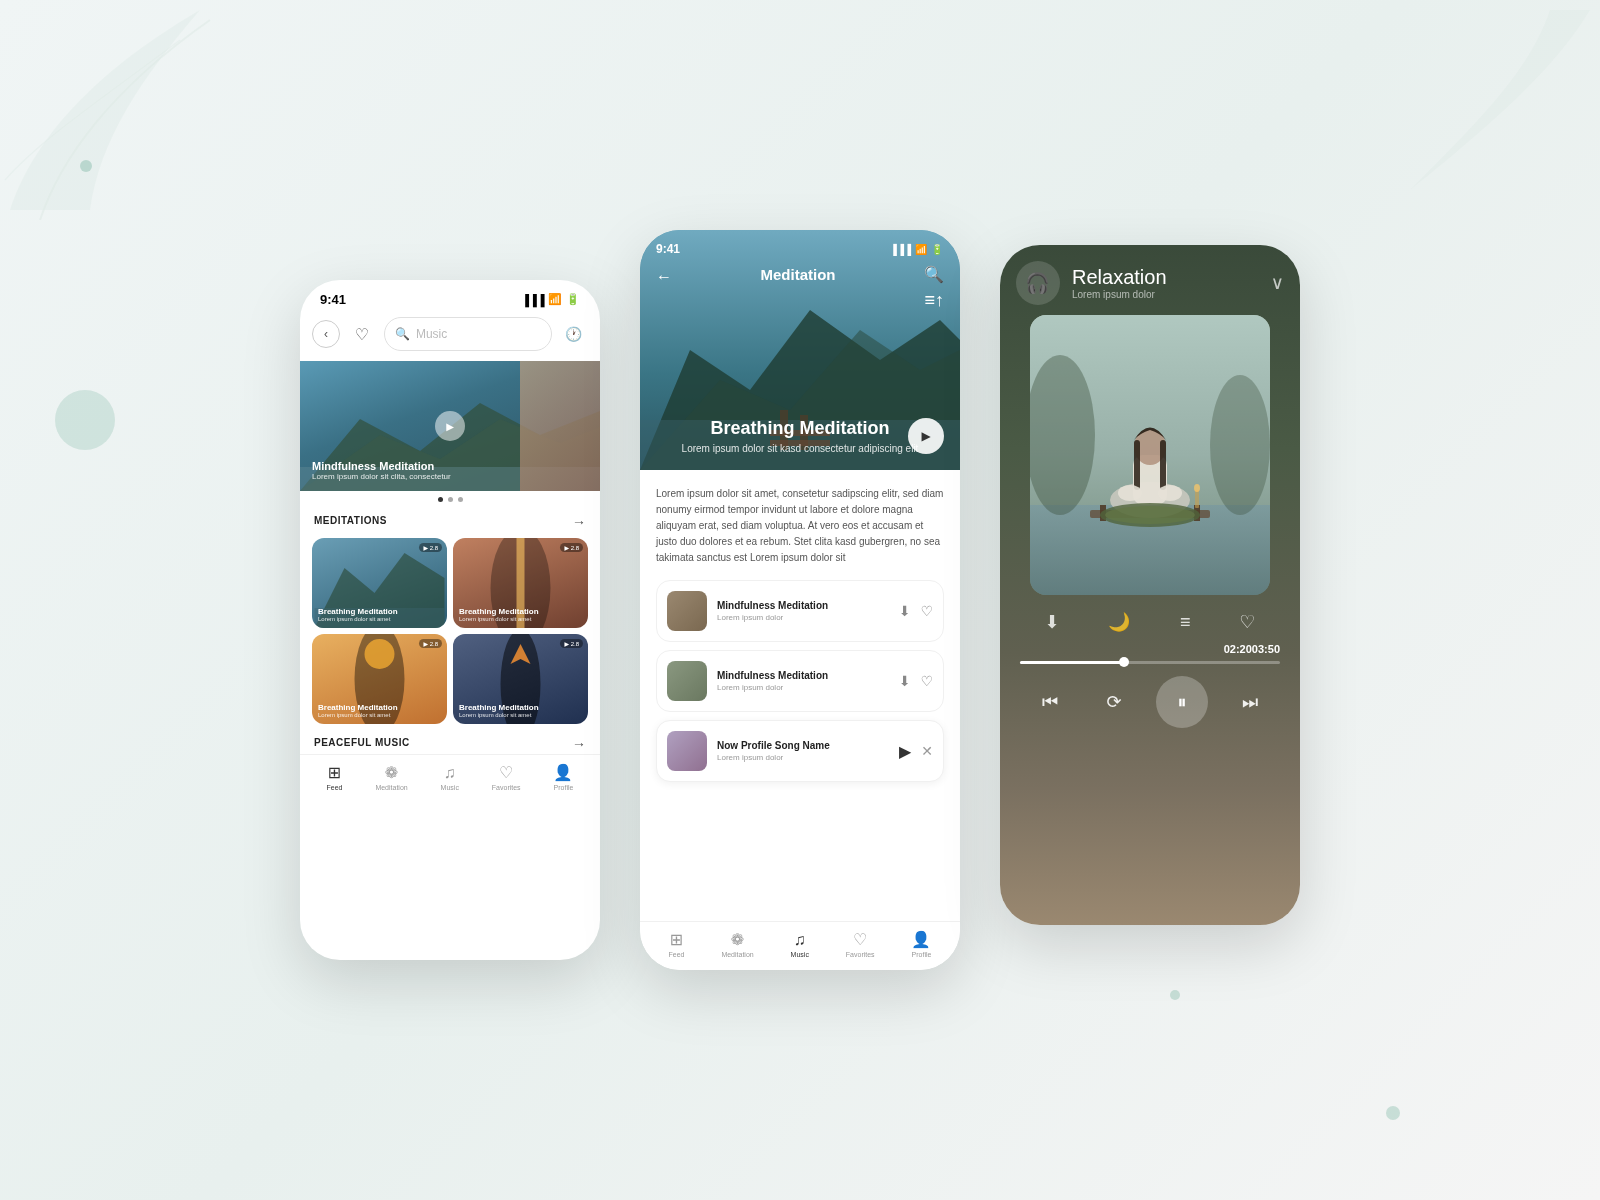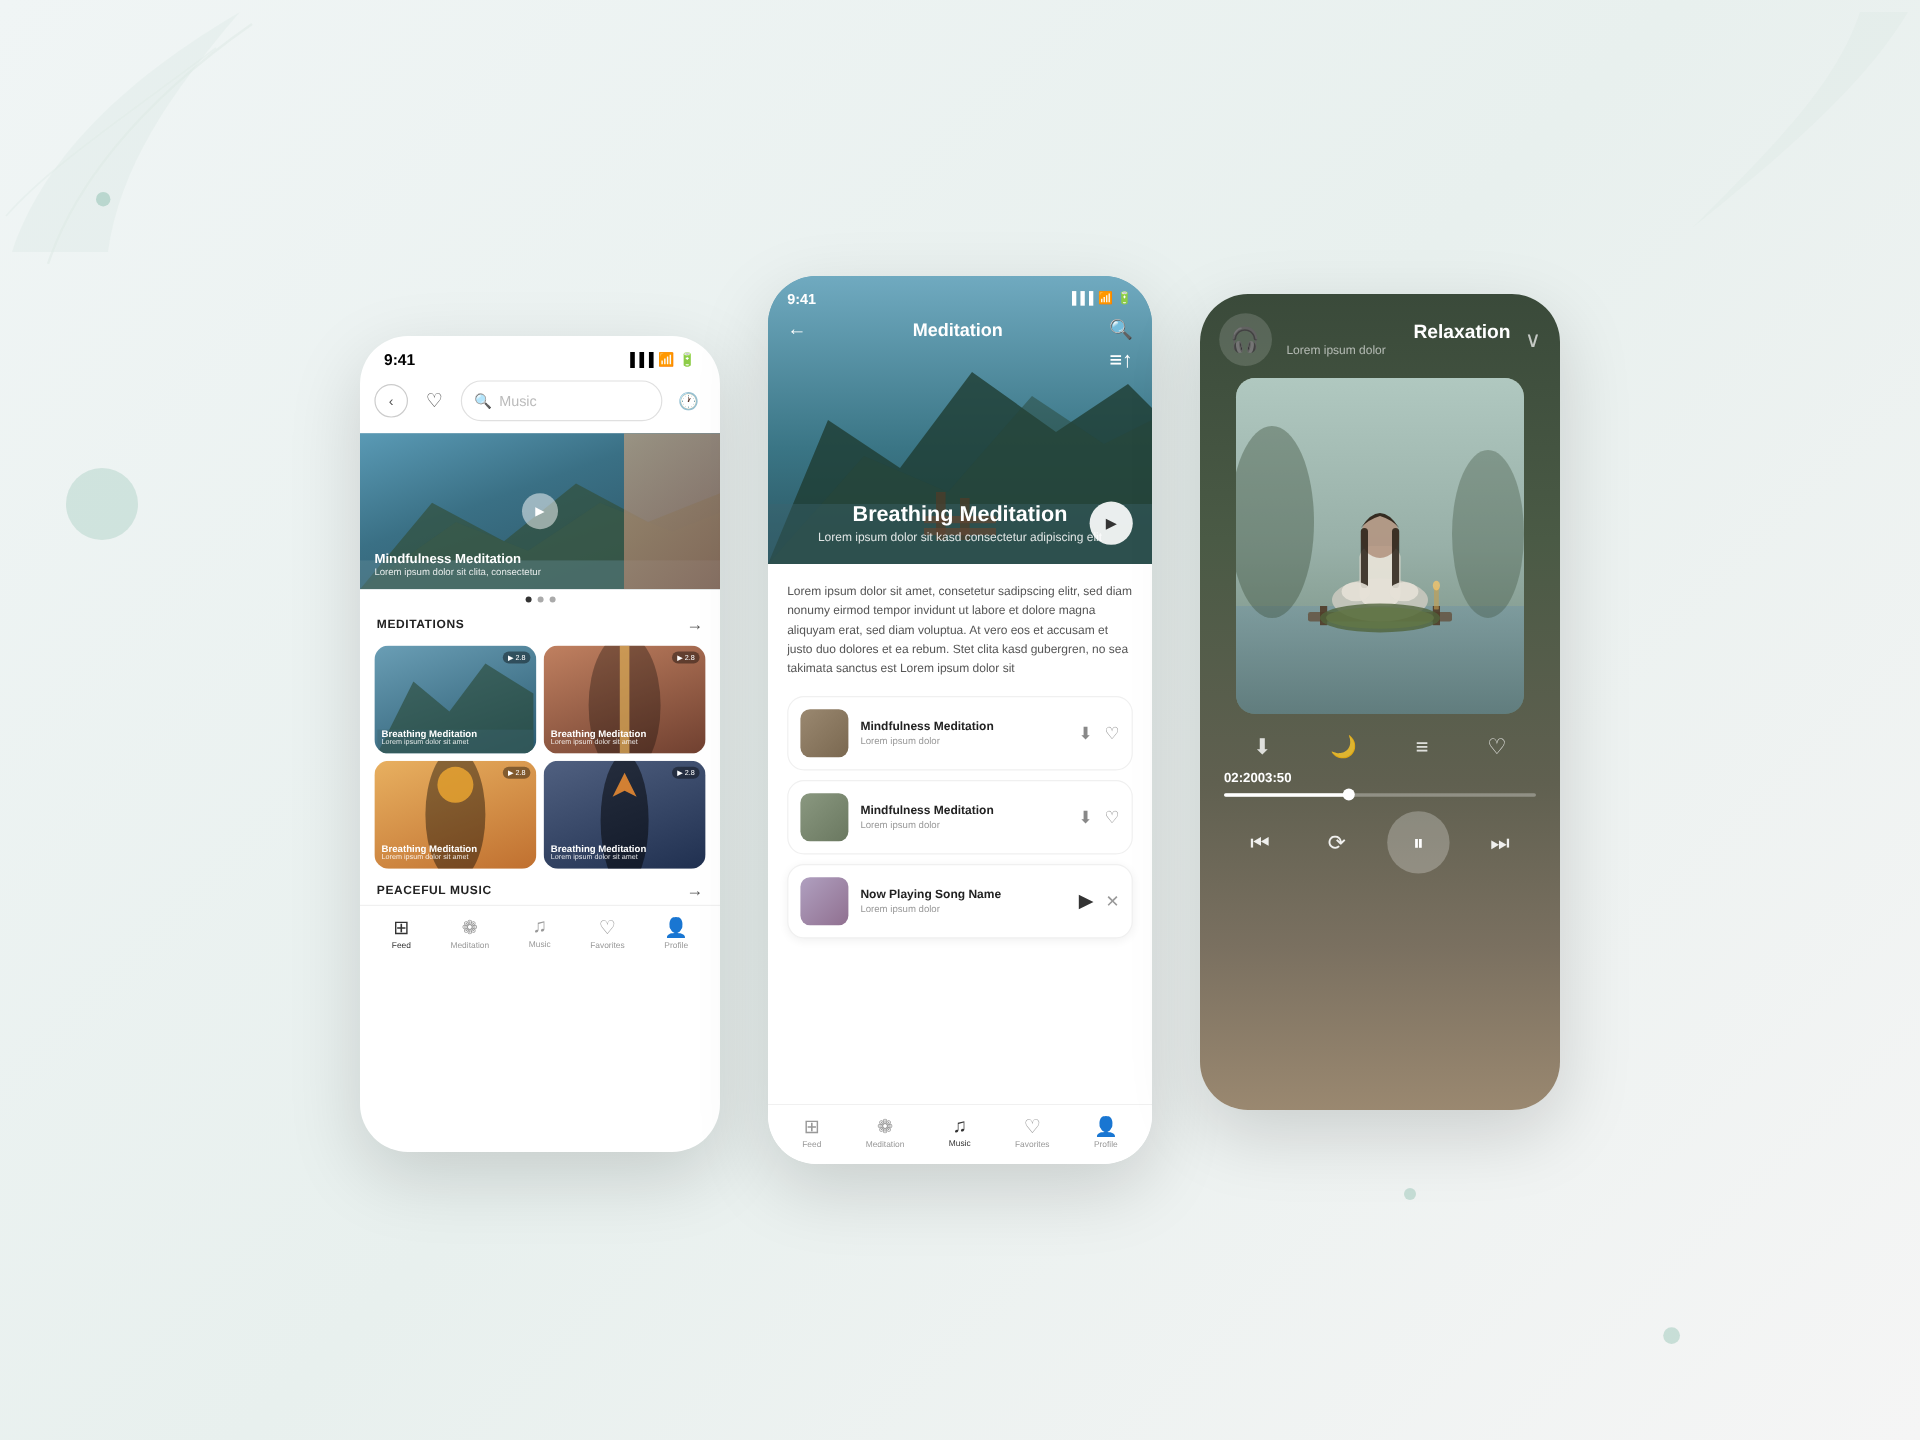--- a/index.html
+++ b/index.html
@@ -357,21 +357,21 @@
       color: #fff;
     }
     .headphones-icon {
       width: 44px; height: 44px;
       background: rgba(255,255,255,0.15);
       border-radius: 50%;
       display: flex; align-items: center; justify-content: center;
       font-size: 20px;
     }
     .phone3-title { flex: 1; }
-    .phone3-title h3 { font-size: 16px; font-weight: 700; text-align: right; }
+    .phone3-title h3 { font-size: 20px; font-weight: 400; }
     .phone3-title p { font-size: 10px; opacity: 0.8; }
     .phone3-chevron { font-size: 18px; opacity: 0.7; }
 
     .player-img {
       width: 240px;
       height: 280px;
       margin: 0 auto 16px;
       border-radius: 16px;
       background: linear-gradient(160deg, #a0b0a0 0%, #708070 50%, #506050 100%);
       overflow: hidden;
@@ -388,21 +388,21 @@
       padding: 0 20px 10px;
     }
     .ctrl-icon { font-size: 18px; color: rgba(255,255,255,0.8); cursor: pointer; }
 
     .player-progress {
       padding: 0 20px;
       margin-bottom: 12px;
     }
     .progress-time {
       display: flex;
-      justify-content: flex-start;
+      justify-content: flex-end;
       color: #fff;
       font-size: 11px;
       font-weight: 600;
       margin-bottom: 6px;
     }
     .progress-bar-bg {
       height: 3px;
       background: rgba(255,255,255,0.3);
       border-radius: 2px;
       position: relative;
@@ -676,21 +676,21 @@
         </div>
         <div class="track-actions">
           <span class="track-action">⬇</span>
           <span class="track-action">♡</span>
         </div>
       </div>
 
       <div class="now-playing-bar">
         <div class="np-thumb"></div>
         <div class="np-info">
-          <h5>Now Playing Song Name</h5>
+          <h5>Now Profile Song Name</h5>
           <p>Lorem ipsum dolor</p>
         </div>
         <span class="np-play">▶</span>
         <span class="np-close">✕</span>
       </div>
     </div>
 
     <div class="phone2-bottom-nav">
       <div class="nav-item">
         <span class="nav-icon">⊞</span>

